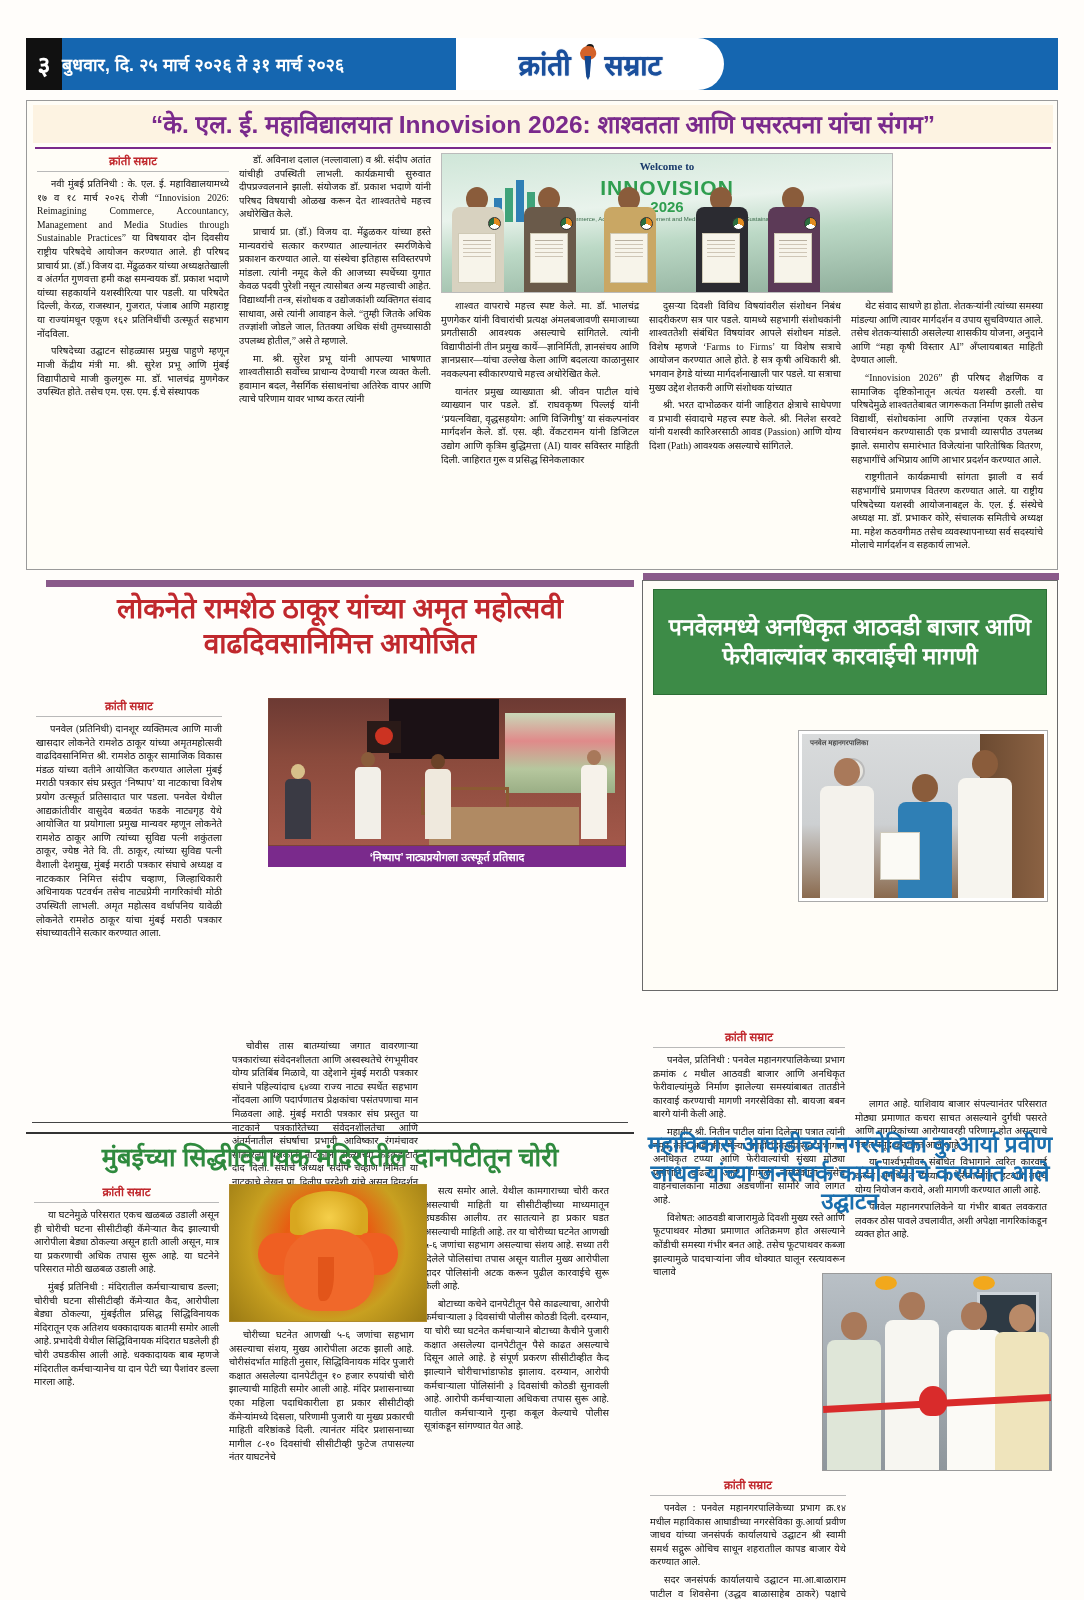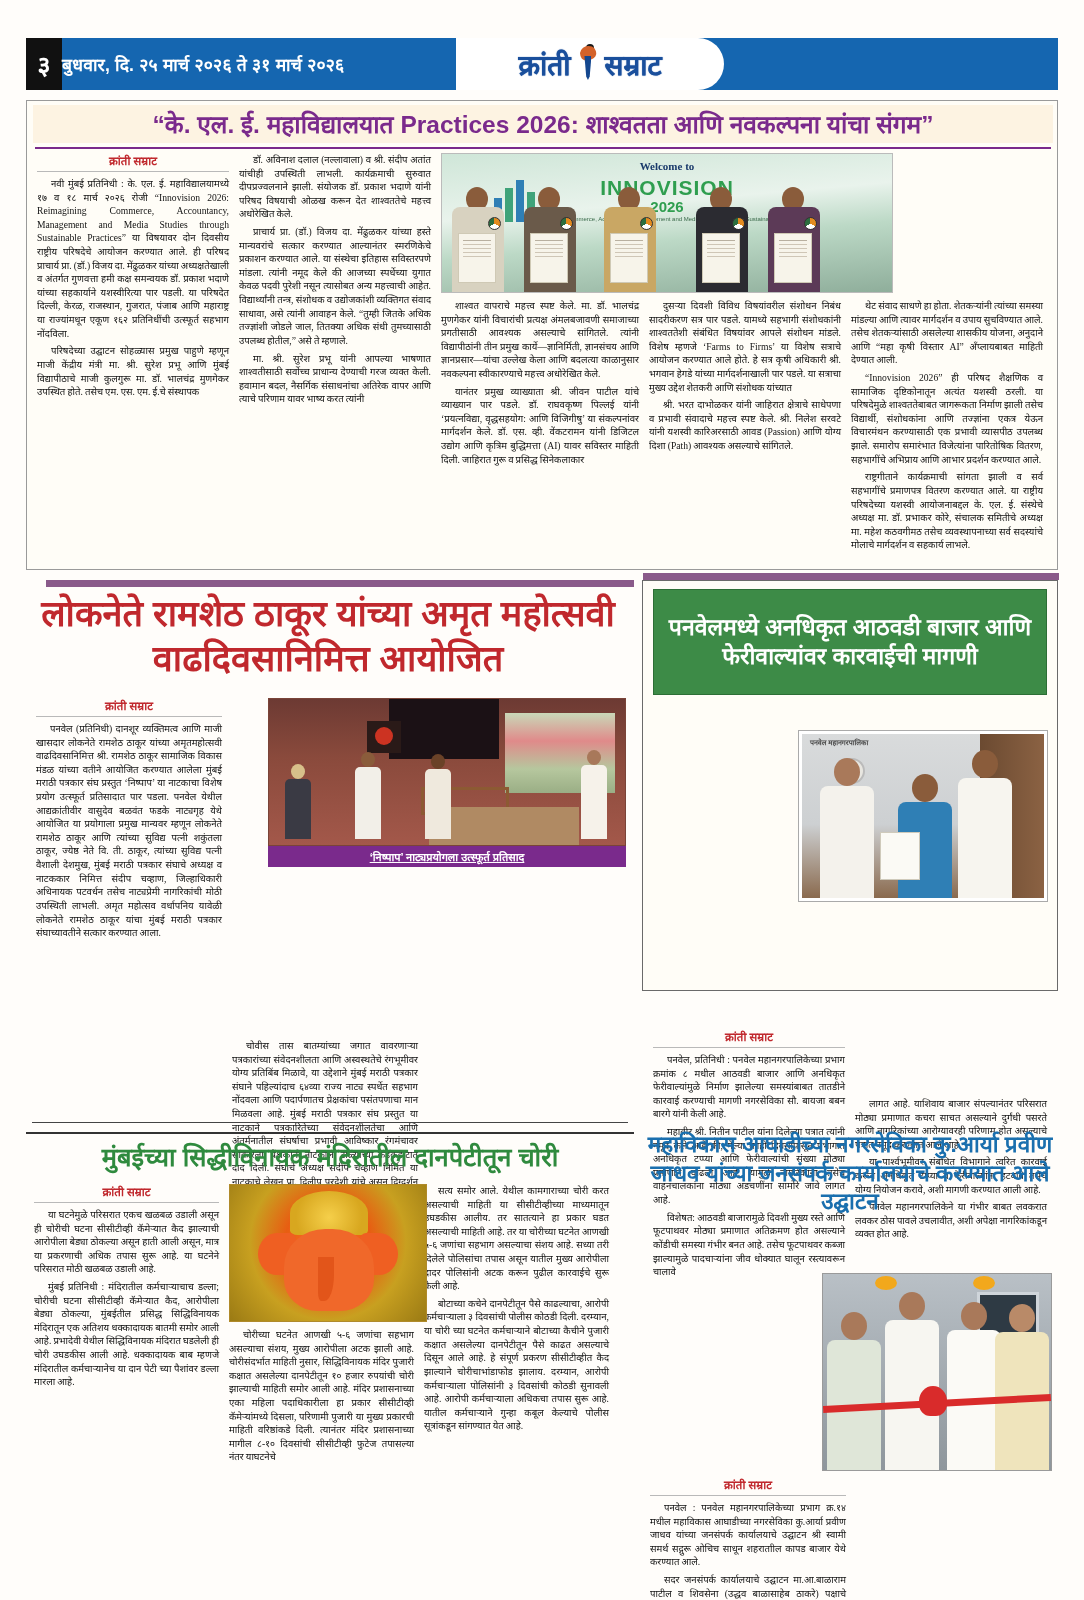--- a/index.html
+++ b/index.html
@@ -128,22 +128,22 @@
   .person .badge {
     position:absolute; left:40px; top:30px; width:13px; height:13px;
     border-radius:50%; background:conic-gradient(#e38b1f 0 33%, #ffffff 0 66%, #2c6e3f 0 100%);
     border:1px solid #333;
   }
 
   
   #art2 { left:26px; top:580px; width:608px; height:545px; }
   #art2 .hdr-bar { position:absolute; left:20px; top:0; width:588px; height:7px; background:#8a5a8a; }
   #art2 .headline {
-    position:absolute; left:4px; top:12px; width:596px;
-    color:#c0282d; font-size:36px; font-weight:700; line-height:1.24; text-align:center;
+    position:absolute; left:16px; top:12px; width:596px;
+    color:#c0282d; font-size:28px; font-weight:700; line-height:1.24; text-align:center;
     font-family:"Liberation Sans", sans-serif;
   }
   #art2 .body {
     position:absolute; left:10px; top:118px; width:590px; height:418px;
   }
   #art2 .photo-block { float:right; width:358px; margin:0 0 6px 10px; }
   .photo2 {
     width:358px; height:148px; position:relative; overflow:hidden;
     background:linear-gradient(180deg,#6d3a33 0%, #8a4a3c 40%, #a3584a 100%);
     border:1px solid #7a4438;
@@ -153,21 +153,21 @@
     background:linear-gradient(180deg,#c9d8b8 0%, #e08a8a 35%, #b6c79e 70%, #9aae85 100%); }
   .photo2 .rosefr { position:absolute; left:98px; top:22px; width:34px; height:32px; background:#2a1a18; }
   .photo2 .rosefr:after{content:"";position:absolute;left:8px;top:6px;width:18px;height:18px;border-radius:50%;background:#cc3322;}
   .photo2 .wall { position:absolute; left:160px; bottom:0; width:150px; height:38px; background:#b08a63; }
   .photo2 .rail { position:absolute; left:152px; bottom:30px; width:88px; height:28px; border:3px solid #8c5a33; }
   .actor { position:absolute; bottom:6px; }
   .actor .h { width:14px; height:15px; border-radius:50%; margin:0 auto; }
   .actor .b { width:26px; border-radius:5px 5px 0 0; }
   #art2 .cap {
     width:358px; background:#7a2a8c; color:#ffffff; font-size:11px; font-weight:700;
-    padding:3px 6px; text-align:center; font-family:"Liberation Sans", sans-serif;text-decoration:underline;
+    padding:3px 6px; text-align:center; font-family:"Liberation Sans", sans-serif;
   }
   #art2 .tcols { display:block; }
   #art2 .tc { width:186px; float:left; }
   #art2 .tc + .tc { margin-left:10px; }
   #art2 .endrule { position:absolute; left:6px; bottom:2px; width:596px; height:1px; background:#444; }
 
   
   #art3 { left:642px; top:580px; width:416px; height:411px; border:1px solid #6a6a6a; }
   #art3 .topbar { position:absolute; left:-0px; top:-8px; width:416px; height:7px; background:#8a5a8a; }
   #art3 .greenbox {
@@ -258,21 +258,21 @@
       <span class="logo-pen">
         <span class="head"></span>
           <span class="hand"></span>
           <span class="nib"></span>
       </span>
       <span class="logo-text">सम्राट</span>
     </div>
   </div>
 
   <div class="box" id="art1">
-    <div class="headline hl-purple">“के. एल. ई. महाविद्यालयात Practices 2026: शाश्वतता आणि नवकल्पना यांचा संगम”</div>
+    <div class="headline hl-purple">“के. एल. ई. महाविद्यालयात Innovision 2026: शाश्वतता आणि पसरत्पना यांचा संगम”</div>
     <div class="hrule"></div>
 
     <div class="cols">
 
       <div class="c">
         <div class="byline">क्रांती सम्राट</div>
         <div class="byline-rule"></div>
         <div class="col-text">
             <p>नवी मुंबई प्रतिनिधी : के. एल. ई. महाविद्यालयामध्ये १७ व १८ मार्च २०२६ रोजी “Innovision 2026: Reimagining Commerce, Accountancy, Management and Media Studies through Sustainable Practices” या विषयावर दोन दिवसीय राष्ट्रीय परिषदेचे आयोजन करण्यात आले. ही परिषद प्राचार्य प्रा. (डॉ.) विजय दा. मेंढुळकर यांच्या अध्यक्षतेखाली व अंतर्गत गुणवत्ता हमी कक्ष समन्वयक डॉ. प्रकाश भदाणे यांच्या सहकार्याने यशस्वीरित्या पार पडली. या परिषदेत दिल्ली, केरळ, राजस्थान, गुजरात, पंजाब आणि महाराष्ट्र या राज्यांमधून एकूण १६२ प्रतिनिधींची उत्स्फूर्त सहभाग नोंदविला.</p>
             <p>परिषदेच्या उद्घाटन सोहळ्यास प्रमुख पाहुणे म्हणून माजी केंद्रीय मंत्री मा. श्री. सुरेश प्रभू आणि मुंबई विद्यापीठाचे माजी कुलगुरू मा. डॉ. भालचंद्र मुणगेकर उपस्थित होते. तसेच एम. एस. एम. ई.चे संस्थापक</p>

